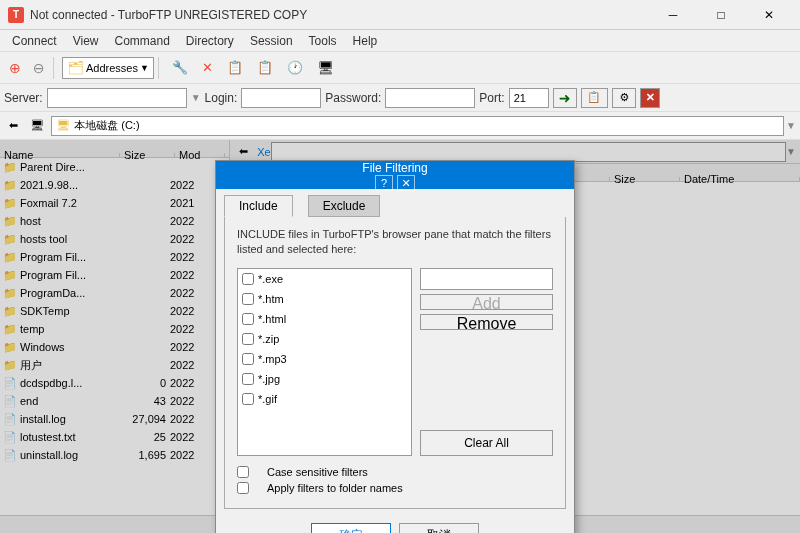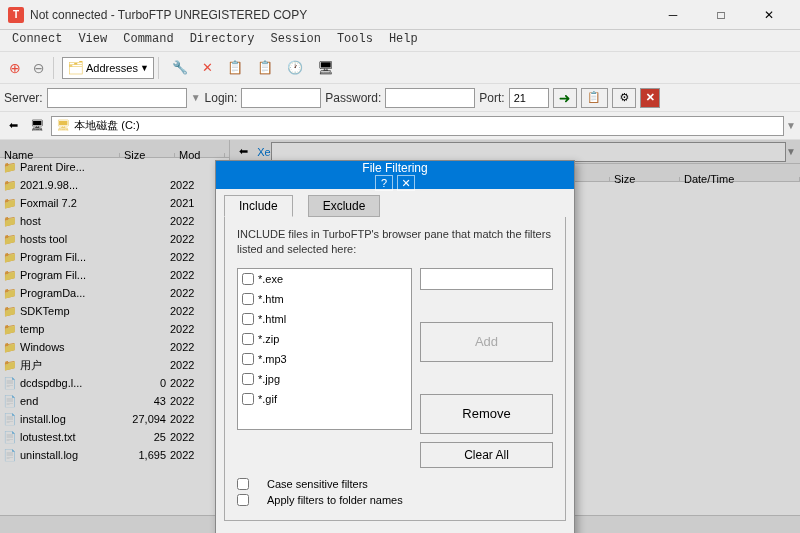--- a/index.html
+++ b/index.html
@@ -58,23 +58,23 @@
       align-items: center;
       justify-content: center;
       font-size: 12px;
     }
 
     
     .menu-bar {
       background: #f0f0f0;
       height: 22px;
       display: flex;
+      align-items: center;
       padding: 0 4px;
       border-bottom: 1px solid #ddd;
-      font-family: Liberation Mono, monospace;
     }
     .menu-item {
       padding: 2px 8px;
       cursor: pointer;
       font-size: 12px;
       color: #333;
     }
 
     
     .toolbar {
@@ -365,21 +365,21 @@
       line-height: 1.4;
     }
     .filter-area {
       display: flex;
       gap: 8px;
     }
     .filter-list-container {
       width: 175px;
       border: 1px solid #999;
       background: white;
-      height: 162px;
+      height: 188px;
       overflow-y: auto;
     }
     .filter-item {
       display: flex;
       align-items: center;
       height: 20px;
       padding: 0 4px;
       gap: 4px;
       font-size: 11px;
     }
@@ -397,26 +397,25 @@
     .filter-input {
       width: 100%;
       height: 22px;
       border: 1px solid #999;
       background: white;
       font-size: 11px;
       padding: 0 4px;
     }
     .action-btn {
       width: 100%;
-      height: 40px;
-      background: #f0f0f0;
-      border: 1px solid #999;
-      cursor: pointer;
-      font-size: 13px;
-      margin-top: 28px;
+      height: 16px;
+      background: #f0f0f0;
+      border: 1px solid #999;
+      cursor: pointer;
+      font-size: 16px;
     }
     .action-btn:disabled { color: #aaa; cursor: default; }
     .clear-all-btn {
       width: 100%;
       height: 26px;
       margin-top: auto;
       background: #f0f0f0;
       border: 1px solid #999;
       cursor: pointer;
       font-size: 12px;

